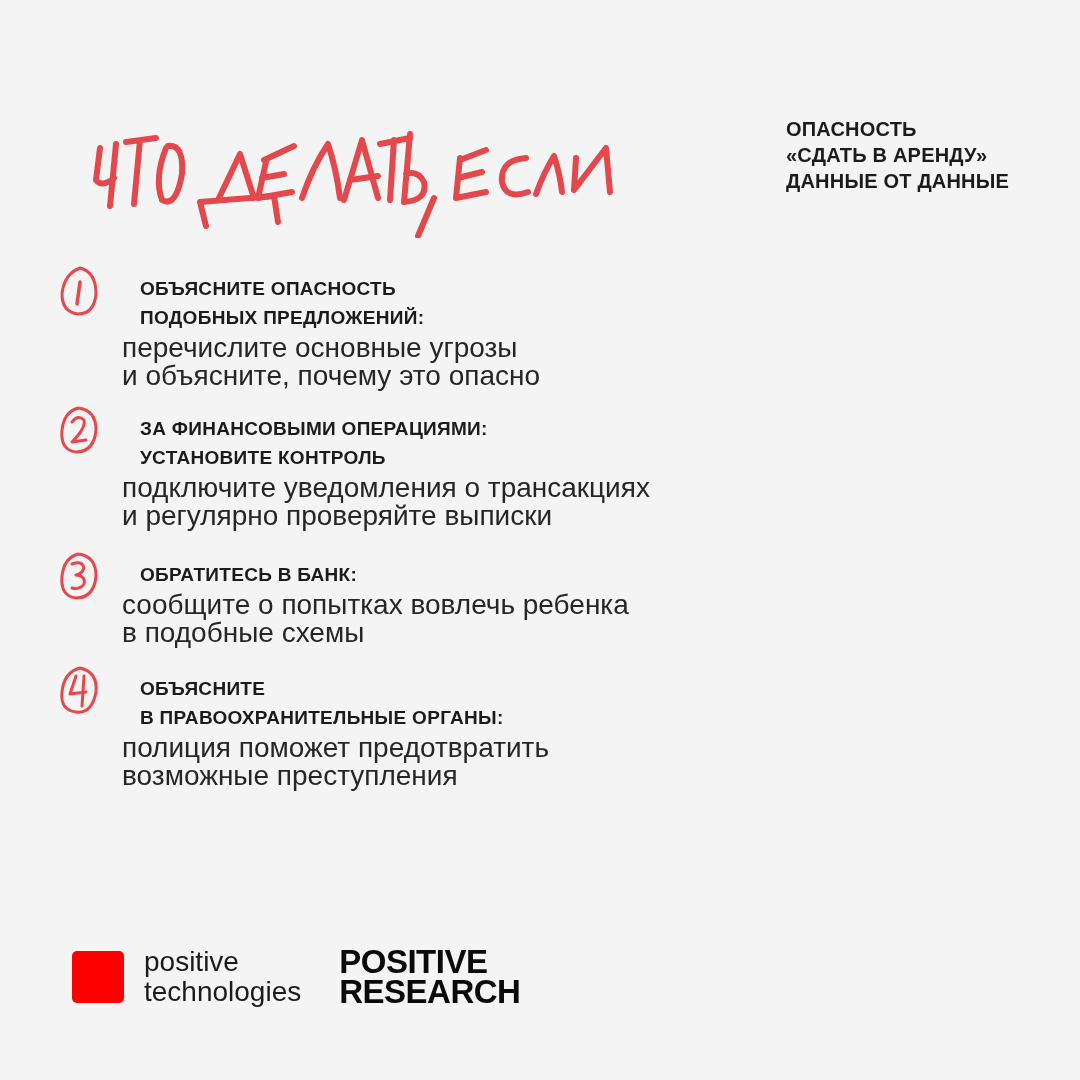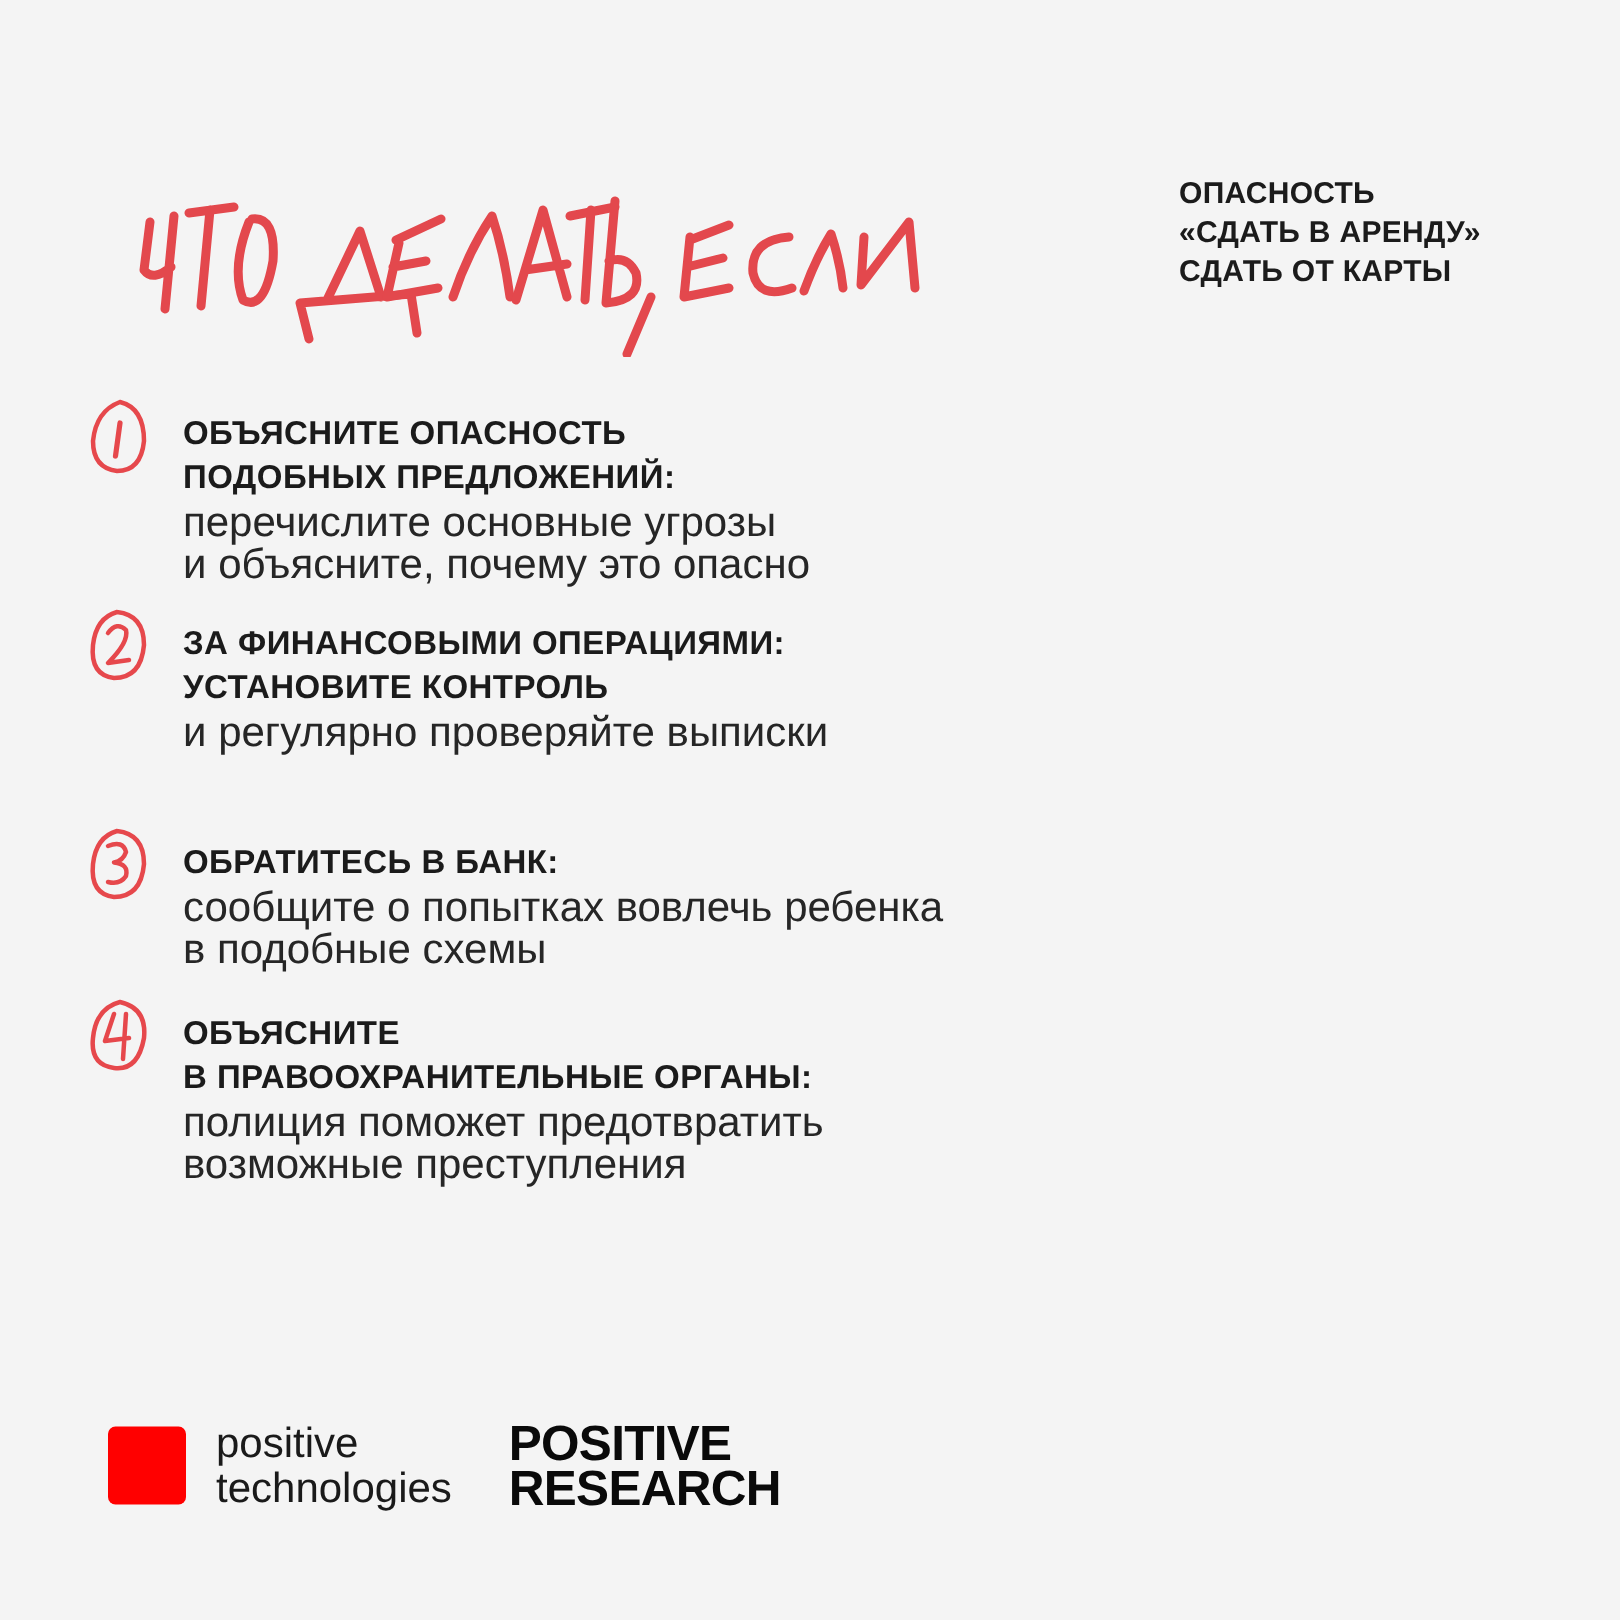--- a/index.html
+++ b/index.html
@@ -47,25 +47,26 @@
     .step-num {
       position: absolute;
       left: 0;
       top: 0;
       width: 46px;
       height: 52px;
     }
     .step-num svg { width: 100%; height: 100%; }
     .step-title {
       font-weight: 700;
-      font-size: 22px;
+      font-size: 19px;
       line-height: 29px;
       letter-spacing: 0.3px;
       color: #1b1b1b;
       padding-top: 10px;
+      margin-left: 18px;
     }
     .step-title div, .step-desc div { white-space: nowrap; }
     .step-desc {
       font-size: 28px;
       line-height: 28px;
       color: #262626;
       margin-top: 2px;
     }
     .step-1 { position: absolute; top: 0; }
     .step-2 { position: absolute; top: 140px; }
@@ -137,21 +138,21 @@
 
     <path d="M448 76 Q456 54 466 38 Q472 56 474 74"></path>
 
     <path d="M488 40 L486 72 L518 30 L522 74"></path>
   </svg>
 </div>
 
 <div class="subtitle">
   <div>ОПАСНОСТЬ</div>
   <div>«СДАТЬ В АРЕНДУ»</div>
-  <div>СДАТЬ ОТ КАРТЫ</div>
+  <div>ДАННЫЕ ОТ ДАННЫЕ</div>
 </div>
 
 <div class="steps">
 
   <div class="step step-1">
     <div class="step-num">
       <svg viewBox="0 0 46 52" fill="none" stroke="#e6484c" stroke-width="3" stroke-linecap="round">
         <path d="M24 4 Q40 8 40 30 Q38 50 22 50 Q6 48 6 30 Q8 10 24 4"></path>
         <path d="M24 18 L21 40" stroke-width="3.5"></path>
       </svg>
@@ -173,20 +174,21 @@
         <path d="M22 4 Q40 6 40 26 Q38 48 20 48 Q4 46 6 26 Q8 8 22 4"></path>
         <path d="M16 18 Q22 10 28 16 Q30 24 16 38 L30 36"></path>
       </svg>
       
     </div>
     <div class="step-title">
       <div>ЗА ФИНАНСОВЫМИ ОПЕРАЦИЯМИ:</div>
       <div>УСТАНОВИТЕ КОНТРОЛЬ</div>
     </div>
     <div class="step-desc">
+      <div>подключите уведомления о трансакциях</div>
       <div>и регулярно проверяйте выписки</div>
     </div>
   </div>
 
   <div class="step step-3">
     <div class="step-num">
       <svg viewBox="0 0 46 52" fill="none" stroke="#e6484c" stroke-width="3" stroke-linecap="round" stroke-linejoin="round">
         <path d="M22 4 Q40 6 40 26 Q38 48 20 48 Q4 46 6 26 Q8 8 22 4"></path>
         <path d="M16 14 Q26 10 28 18 Q26 24 20 25 Q30 26 28 34 Q24 40 16 38"></path>
       </svg>

